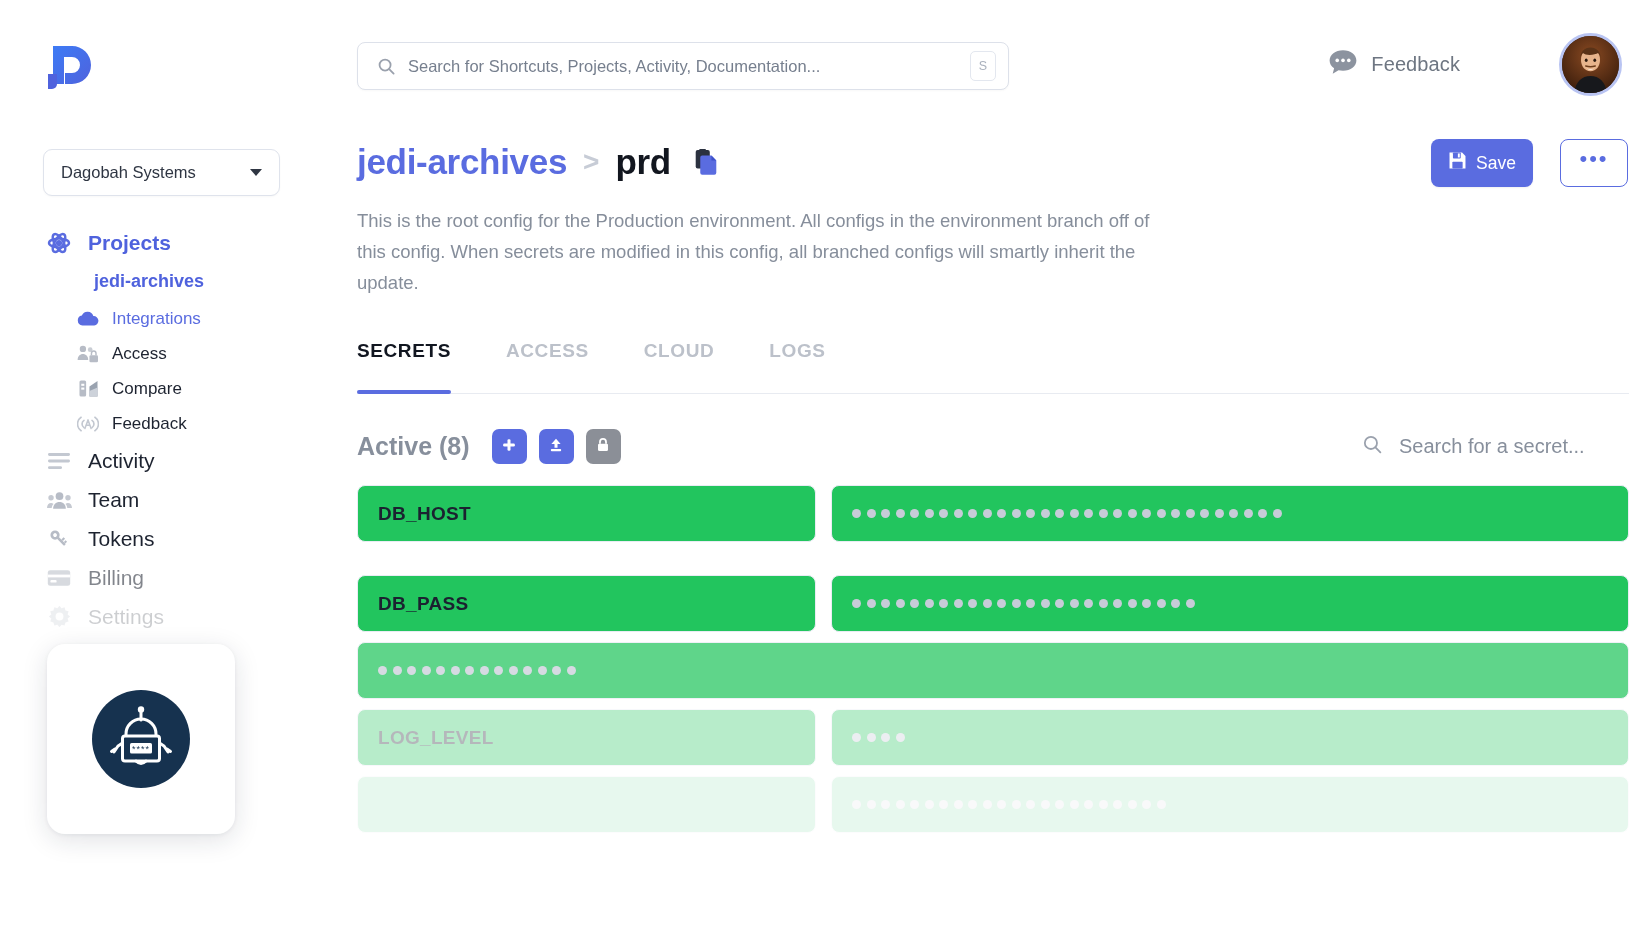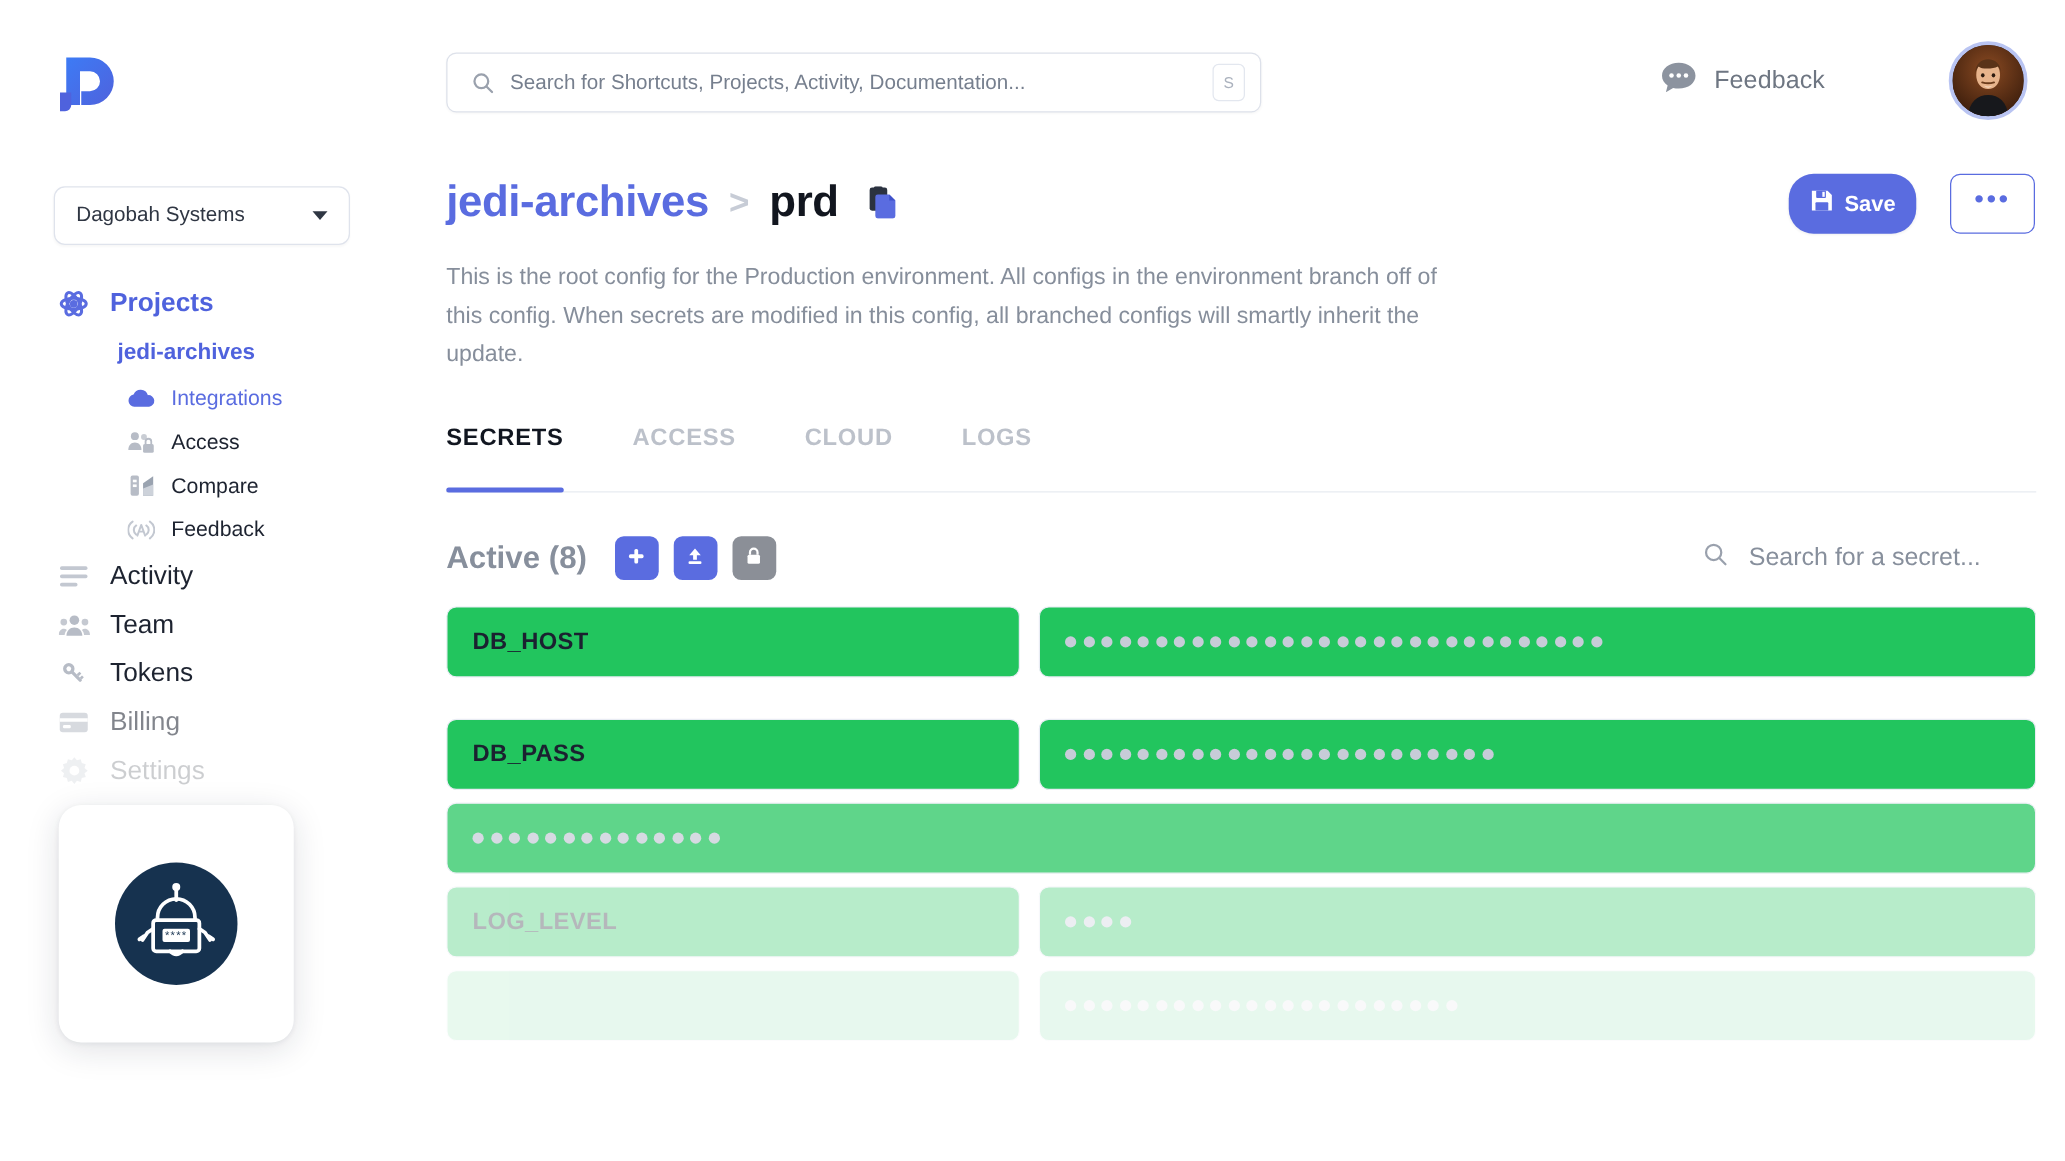--- a/index.html
+++ b/index.html
@@ -155,21 +155,21 @@
   .lvl0 { padding-left: 46px; }
   .lvl0 .nav-icon { margin-right: 16px; }
   .lvl0 .nav-label { font-size: 21px; color: #1d2330; }
   .lvl0.accent .nav-label { color: #4f62dd; font-weight: 600; }
 
   
   .lvl1 { padding-left: 94px; }
   .lvl1 .nav-label { font-size: 18px; color: #4f62dd; font-weight: 600; }
 
   
-  .lvl2 { padding-left: 102px; height: 35px; }
+  .lvl2 { padding-left: 77px; height: 35px; }
   .lvl2 .nav-icon { width: 22px; height: 22px; flex: 0 0 22px; margin-right: 13px; }
   .lvl2 .nav-label { font-size: 17px; color: #1d2330; }
   .lvl2.accent .nav-label { color: #5a6ce0; }
 
   .dim-1 { opacity: 0.55; }
   .dim-2 { opacity: 0.22; }
 
   
   .robot-card {
     position: absolute;
@@ -232,25 +232,25 @@
     cursor: pointer;
     margin-left: 4px;
   }
 
   .save-btn {
     position: absolute;
     right: 119px; top: 9px;
     width: 102px; height: 48px;
     background: #5a6ce0;
     border: none;
-    border-radius: 20px;
+    border-radius: 8px;
     color: #fff;
     font-family: "Liberation Sans", sans-serif;
     font-size: 17.5px;
-    font-weight: 700;
+    font-weight: 400;
     display: flex;
     align-items: center;
     justify-content: center;
     gap: 9px;
     cursor: pointer;
     box-shadow: 0 1px 2px rgba(16,24,40,0.06);
   }
   .more-btn {
     position: absolute;
     right: 24px; top: 9px;

